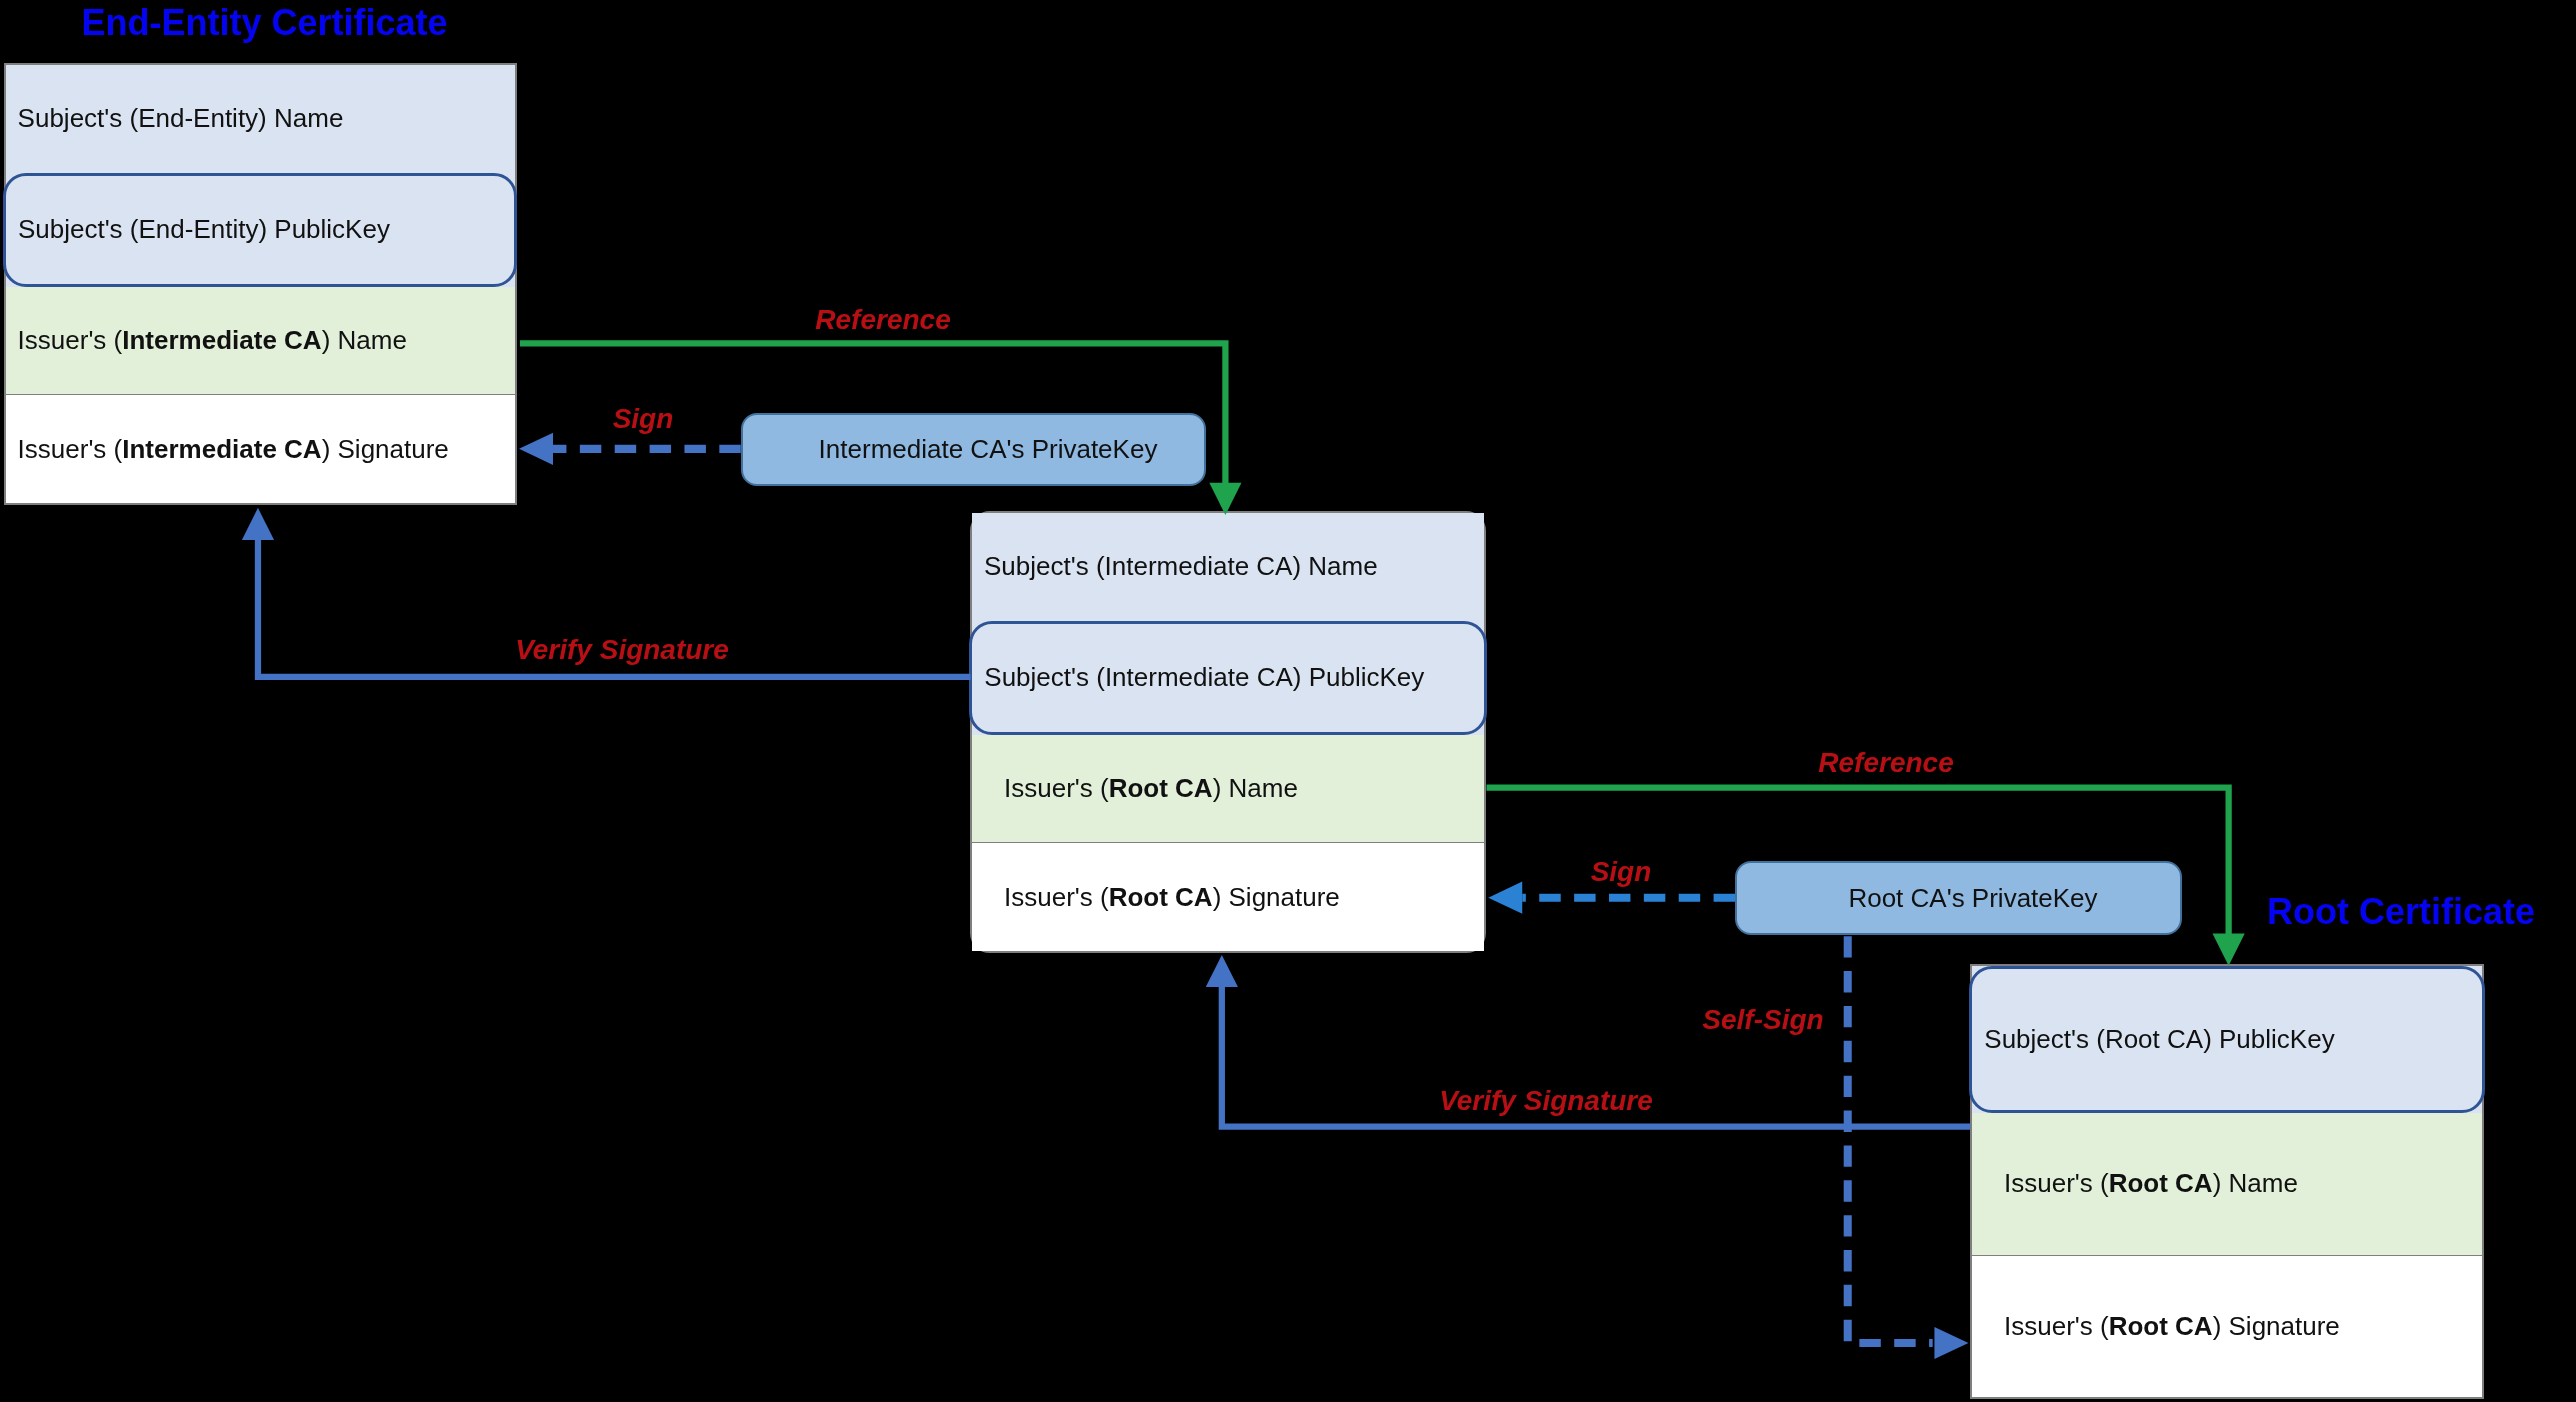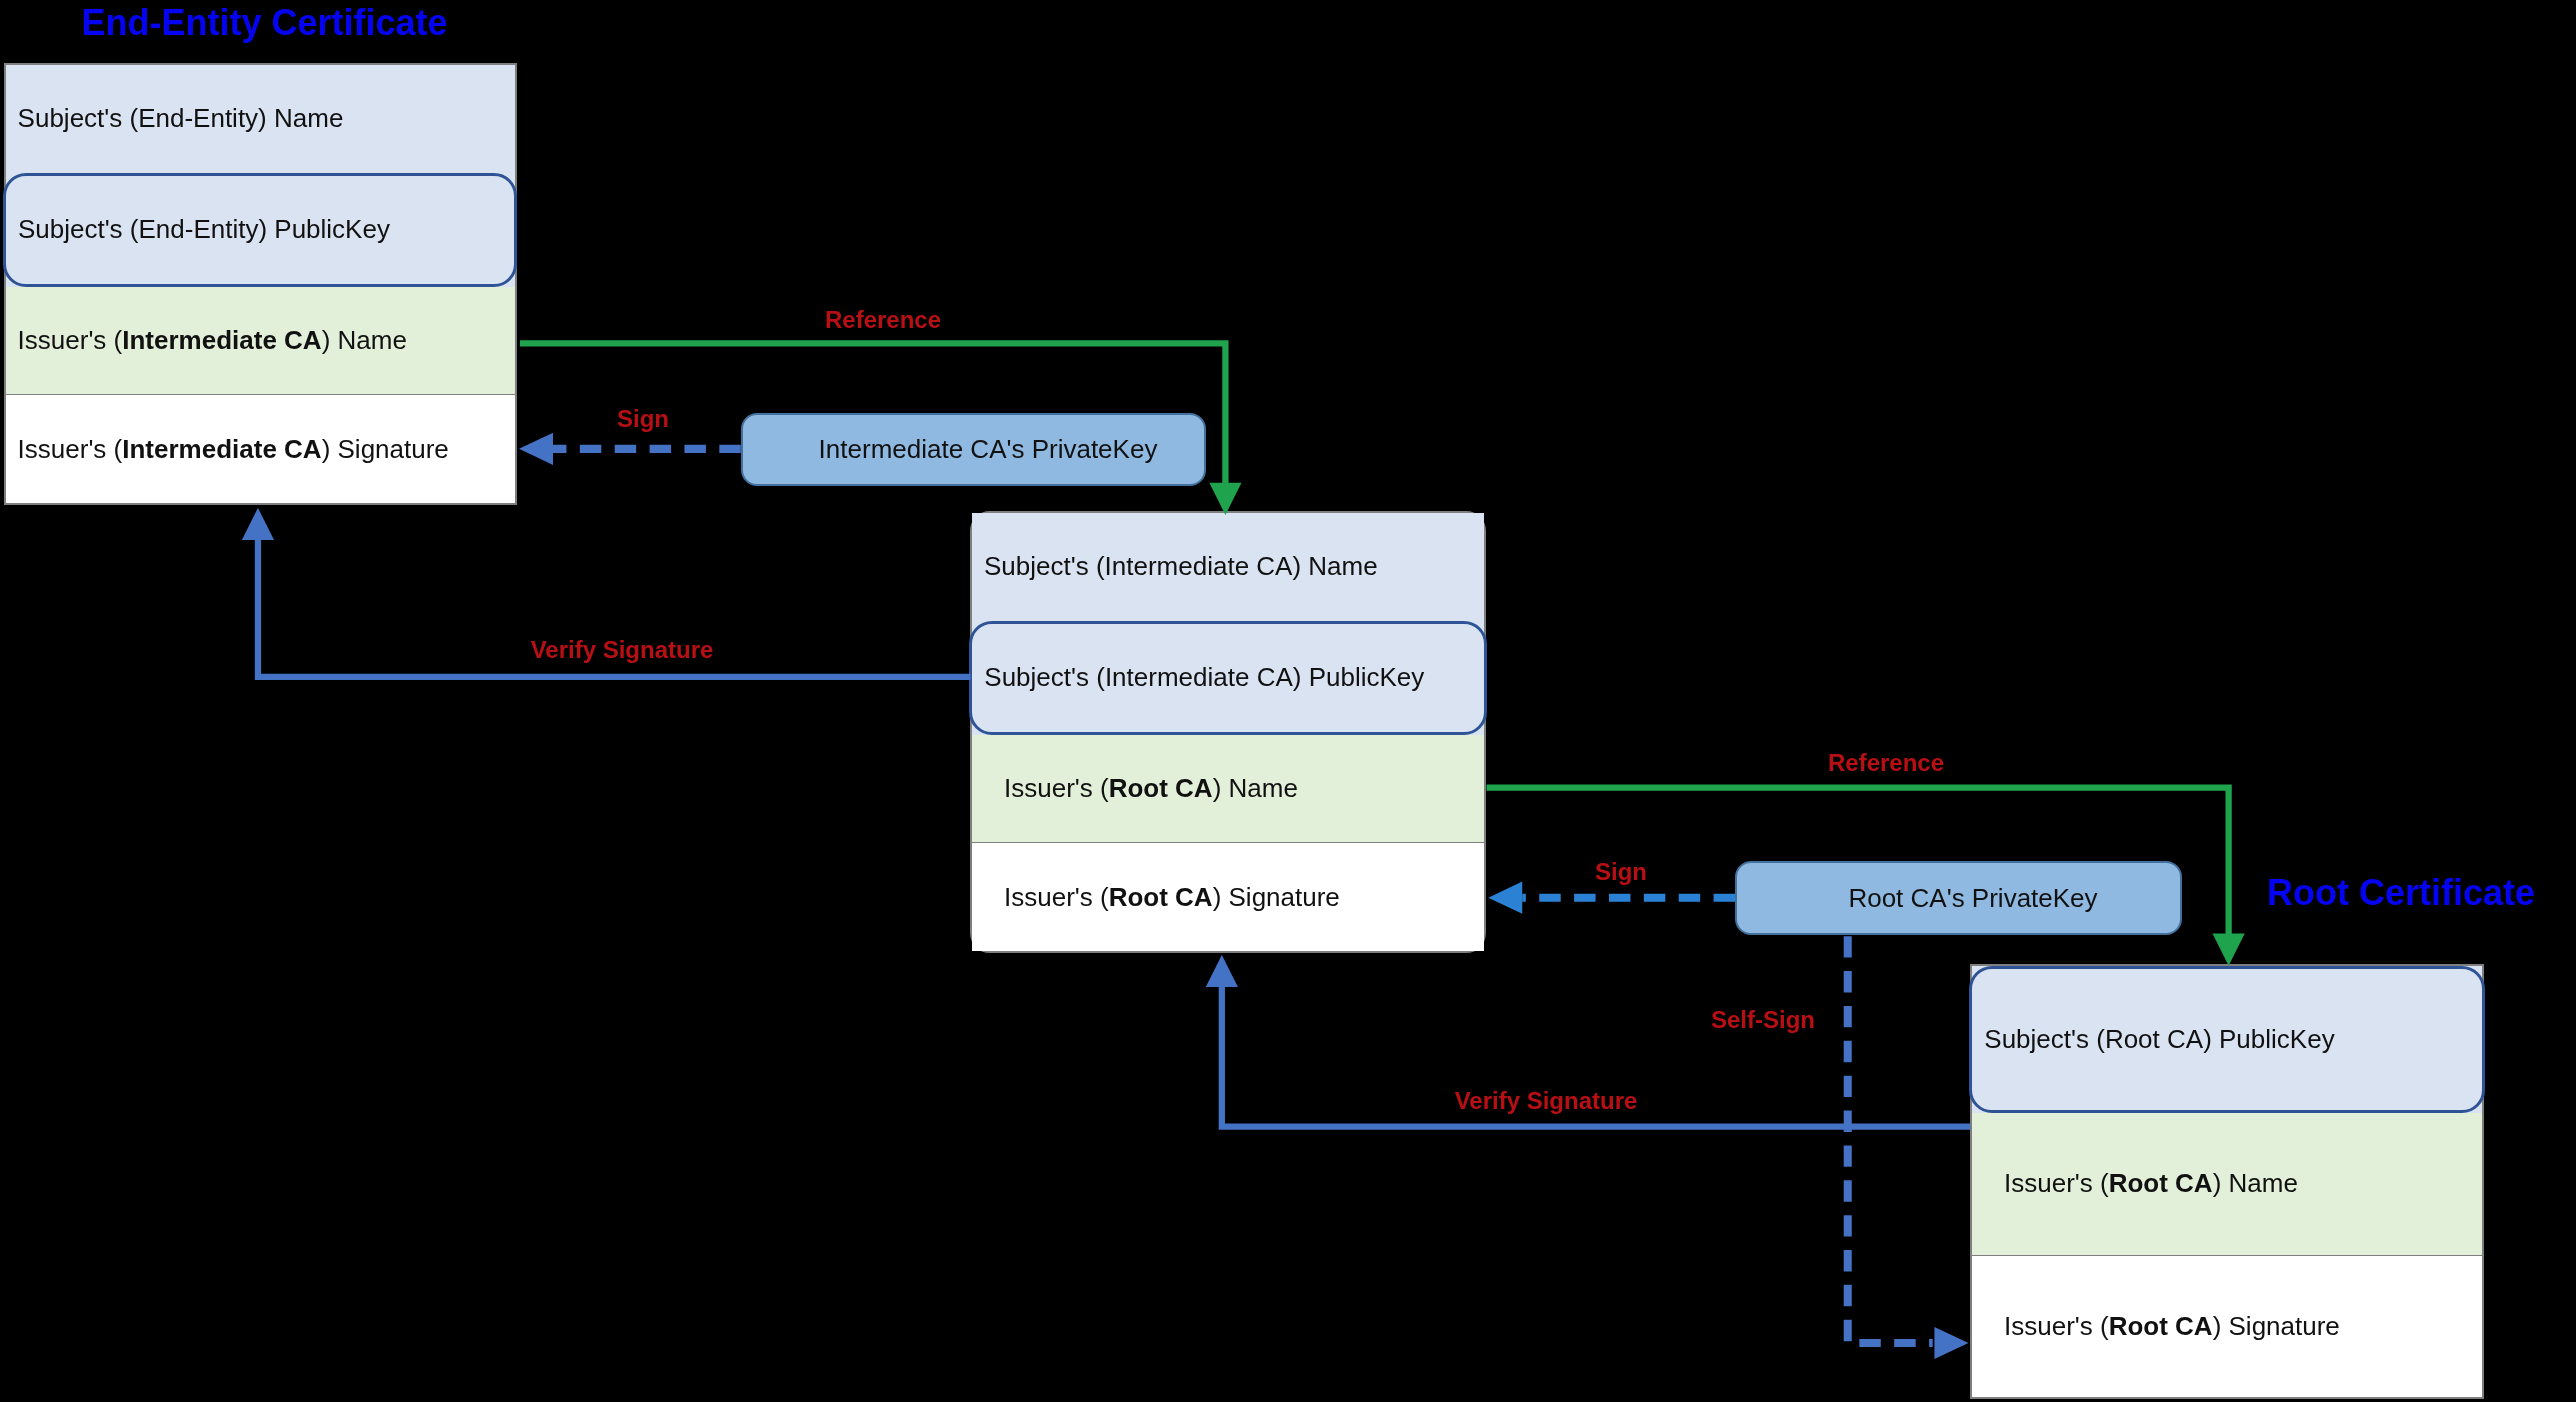--- a/index.html
+++ b/index.html
@@ -12,21 +12,21 @@
   #stage { position: relative; width: 2576px; height: 1402px; background: var(--background, #000); }
 
   .cert-title {
     position: absolute;
     font-size: 36px; font-weight: bold;
     color: var(--titleBlue, #0000f0);
     white-space: nowrap;
   }
   #title-end-entity   { left: 32px;  top: 1.8px;    width: 465px; text-align: center; }
   #title-intermediate { left: 1274px; top: 440px; }
-  #title-root         { left: 2267px; top: 872px; }
+  #title-root         { left: 2267px; top: 891px; }
 
   .cert {
     position: absolute;
     border: 2.7px solid var(--boxBorder, #7f7f7f);
     background: var(--rowBlue, #dae3f1);
     display: flex; flex-direction: column;
   }
   #cert-end-entity   { left: 3.6px;    top: 63px;   width: 513px; height: 442px; }
   #cert-intermediate { left: 970px; top: 511px;  width: 516px; height: 442px; border-radius: 20px; }
   #cert-root         { left: 1970px; top: 964px; width: 514px; height: 435px; }
@@ -56,21 +56,21 @@
     display: flex; align-items: center; justify-content: center;
     font-size: 26px; color: var(--text, #111);
     white-space: nowrap;
     padding-left: 29px;
   }
   #priv-key-intermediate { left: 741px;  top: 413px; width: 465px; height: 73px; }
   #priv-key-root         { left: 1735px; top: 861px; width: 447px; height: 74px; }
 
   .arrow-label {
     position: absolute;
-    font-size: 24px; font-weight: bold;
+    font-size: 28px; font-style: italic; font-weight: bold;
     color: var(--red, #b80f14);
     text-align: center; white-space: nowrap;
     transform: translate(-50%, -50%);
   }
 
   #arrows { position: absolute; left: 0; top: 0; pointer-events: none; }
   .ln-green  { stroke: var(--green, #1fa34c); stroke-width: 7; fill: none; }
   .hd-green  { fill: var(--green, #1fa34c); }
   .ln-blue   { stroke: var(--blue, #4472c4); stroke-width: 7; fill: none; }
   .hd-blue   { fill: var(--blue, #4472c4); }

